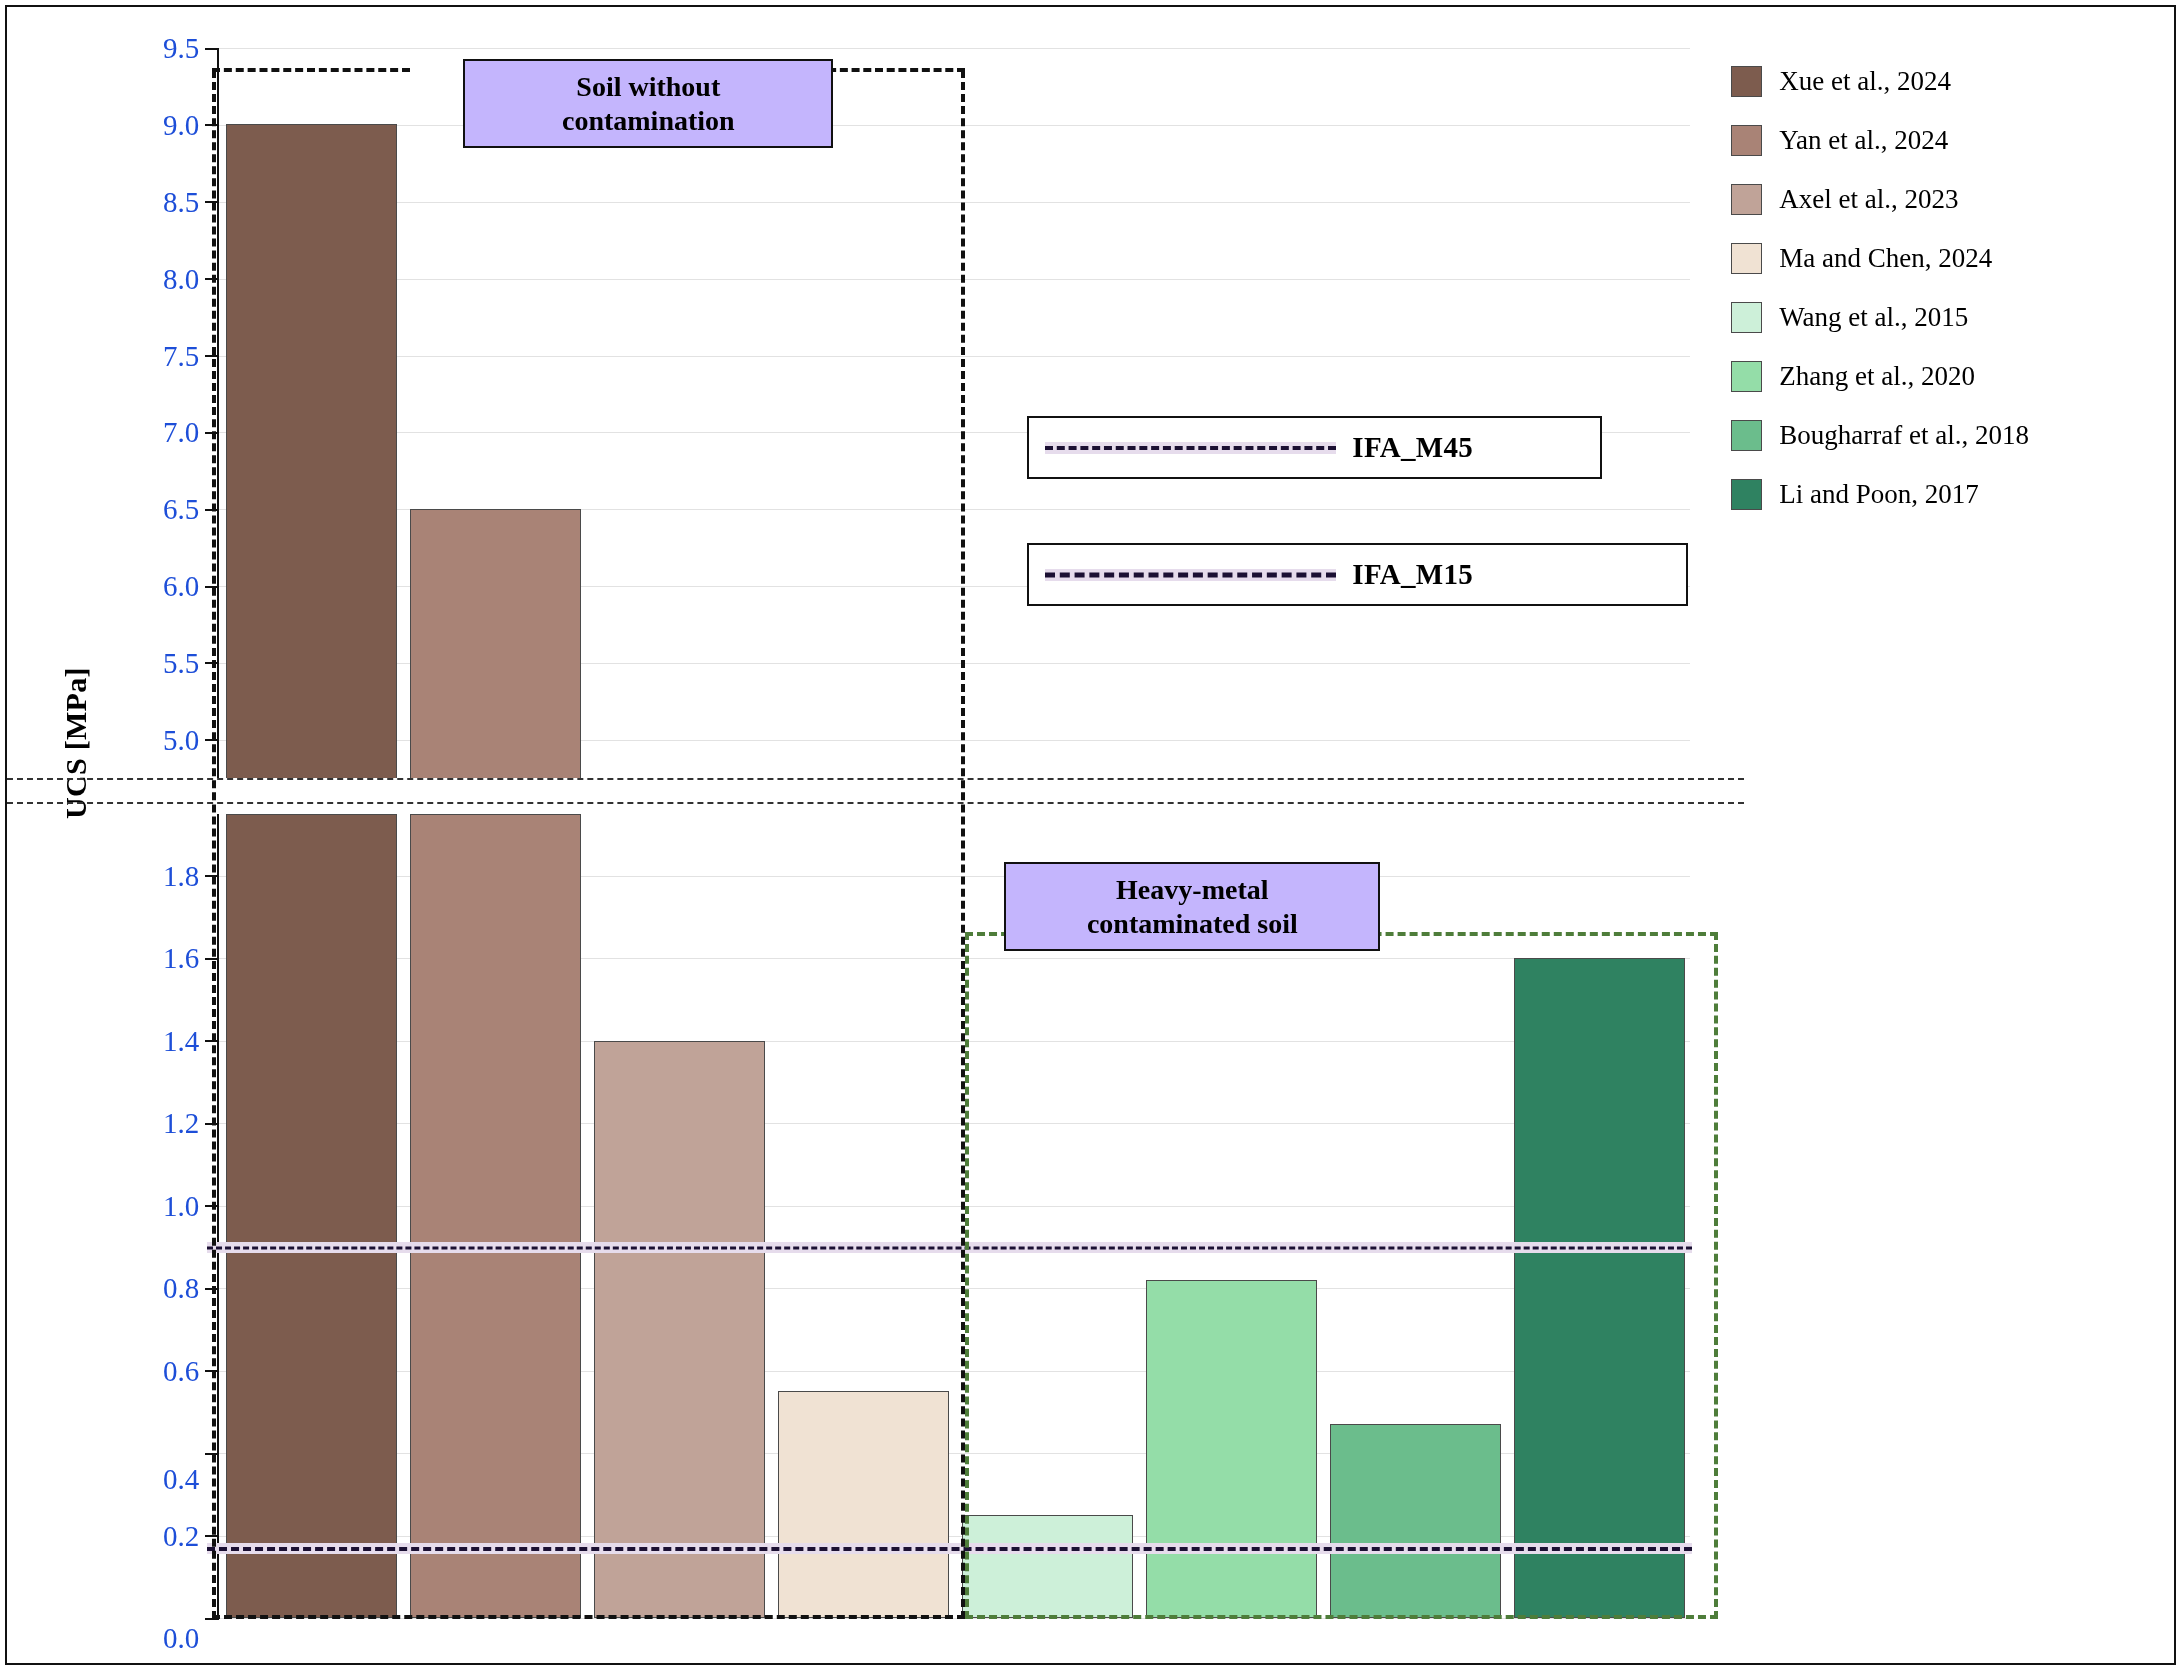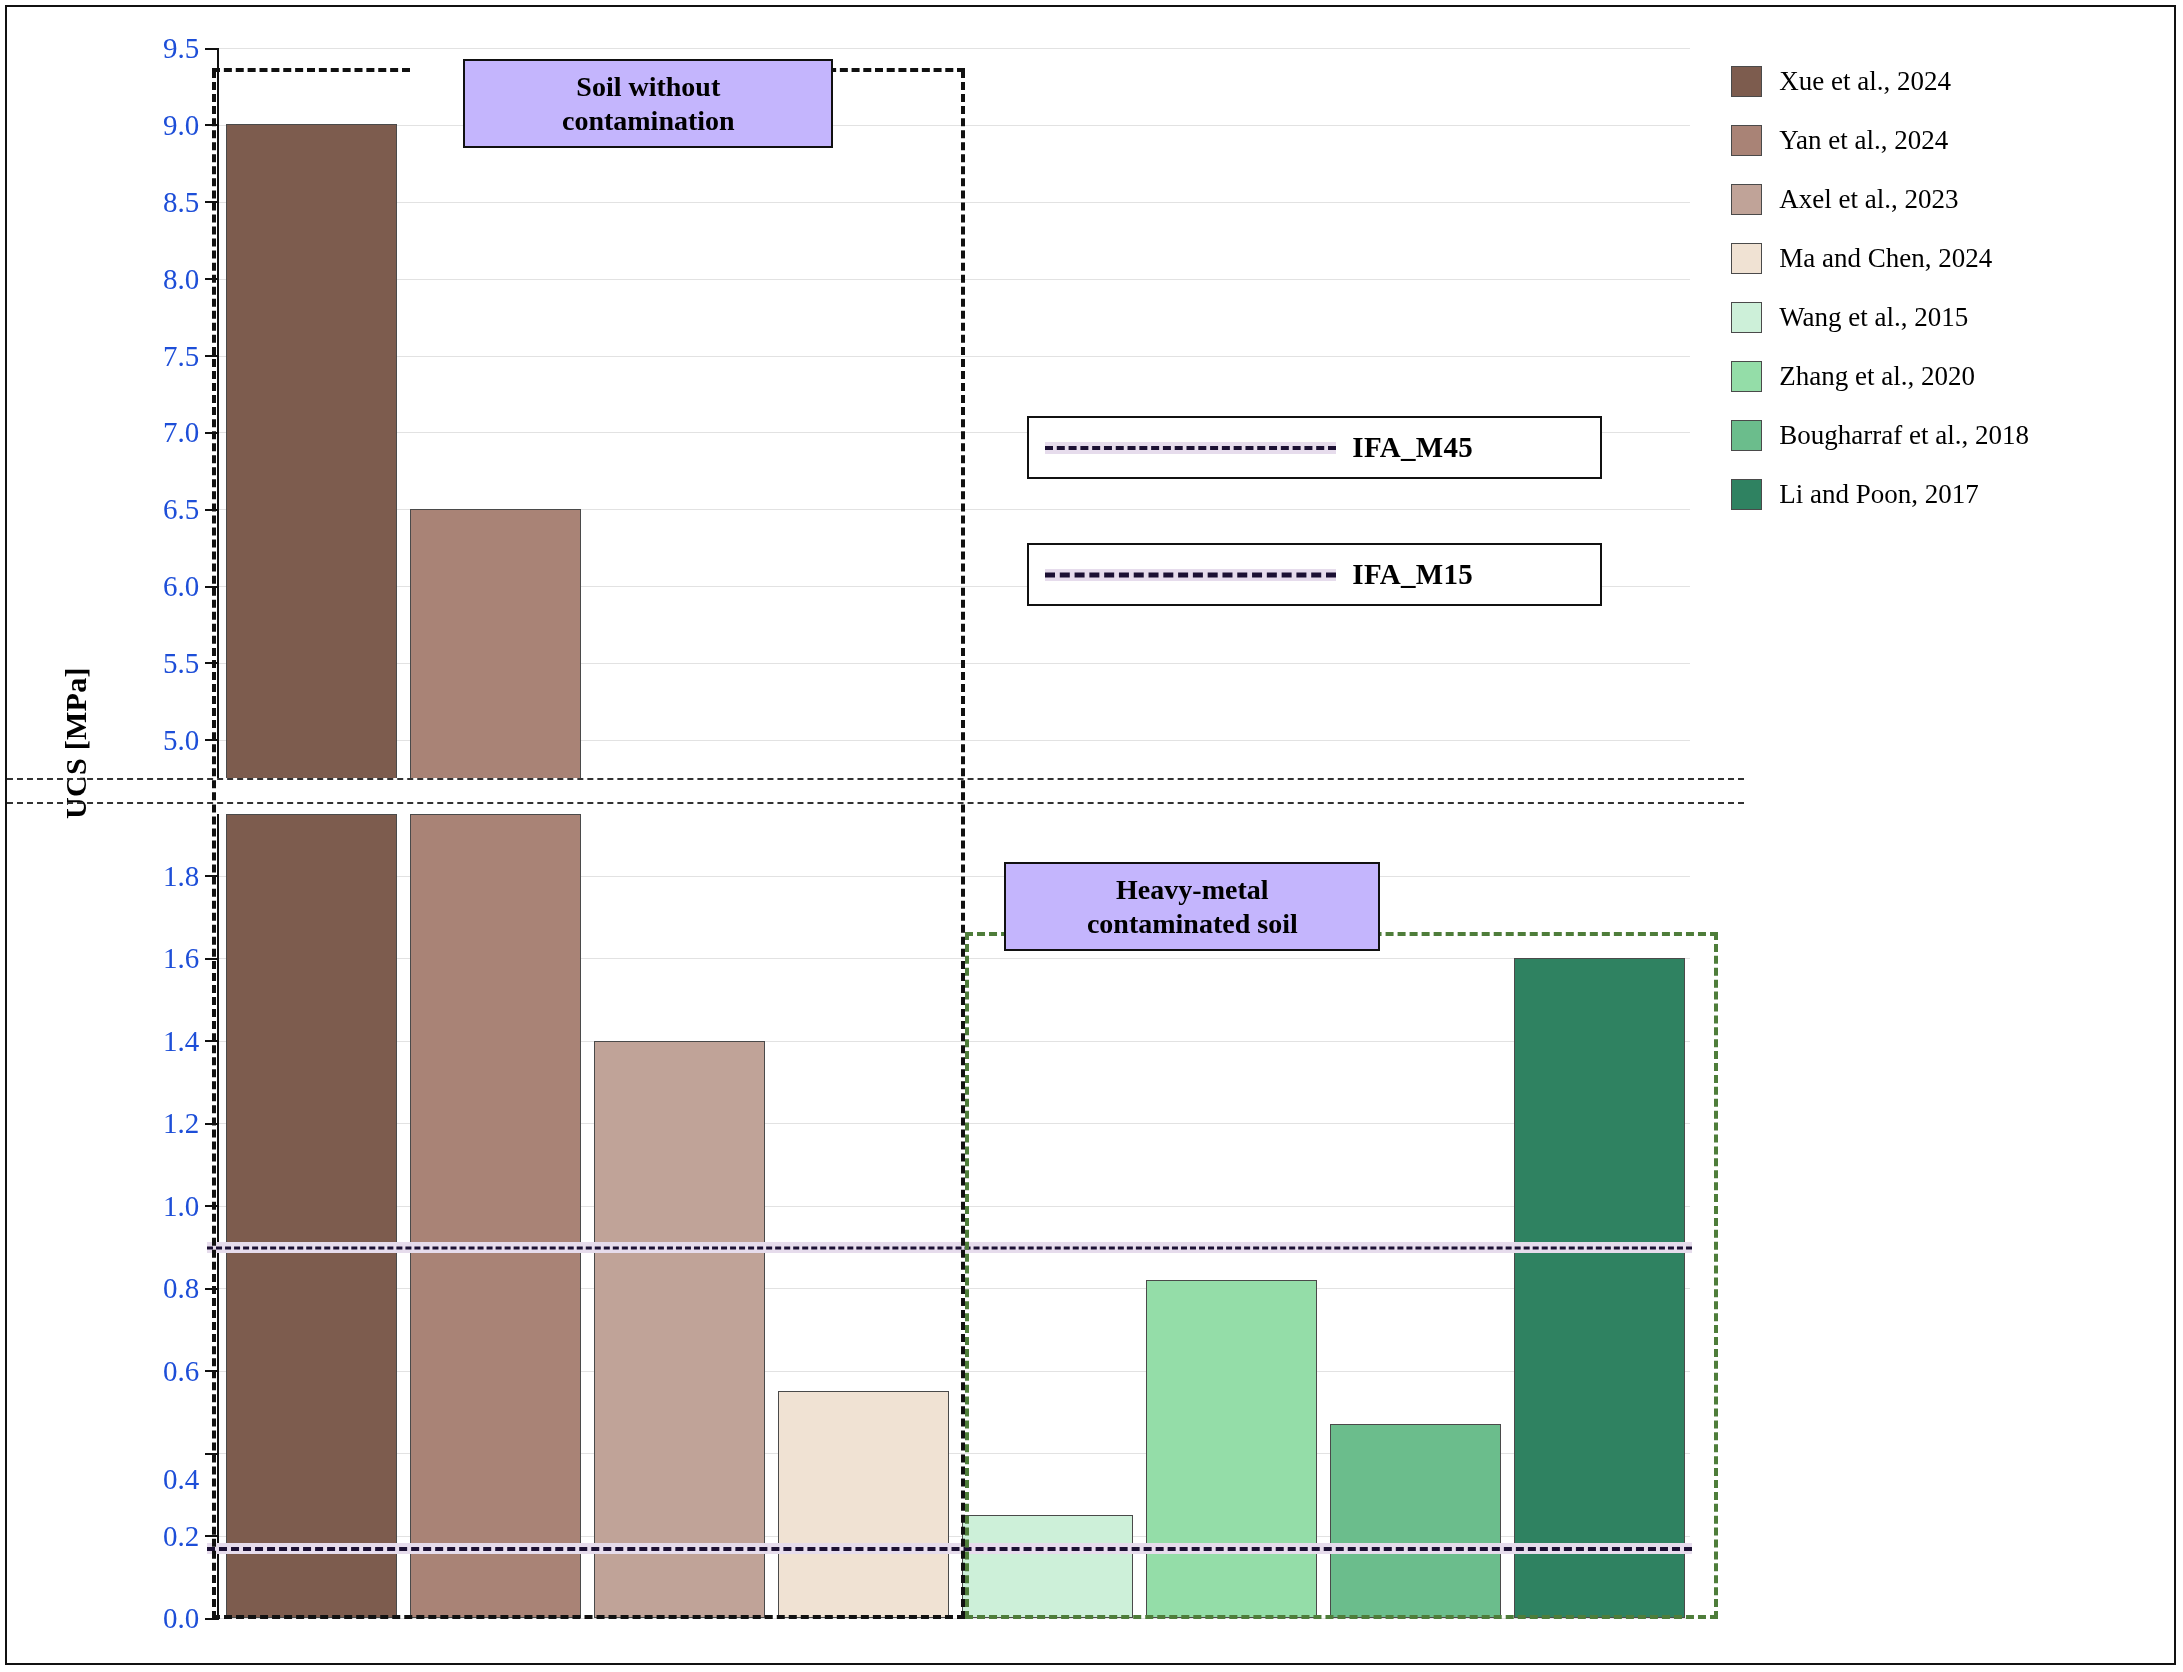--- a/index.html
+++ b/index.html
@@ -107,21 +107,21 @@
           <div class="grid-line" style="top: 557px;"></div>
           <div class="grid-line" style="top: 474px;"></div>
           <div class="grid-line" style="top: 392px;"></div>
           <div class="grid-line" style="top: 309px;"></div>
           <div class="grid-line" style="top: 227px;"></div>
           <div class="grid-line" style="top: 144px;"></div>
           <div class="grid-line" style="top: 62px;"></div>
         </div>
       <div id="ticks-bot">
           <div class="tick" style="top: 804px;"></div>
-          <div class="ticklab" style="top: 804px;">0.0</div>
+          <div class="ticklab" style="top: 824px;">0.0</div>
           <div class="tick" style="top: 721px;"></div>
           <div class="ticklab" style="top: 722px;">0.2</div>
           <div class="tick" style="top: 639px;"></div>
           <div class="ticklab" style="top: 639px; margin-top: 26px;">0.4</div>
           <div class="tick" style="top: 556px;"></div>
           <div class="ticklab" style="top: 557px;">0.6</div>
           <div class="tick" style="top: 474px;"></div>
           <div class="ticklab" style="top: 474px;">0.8</div>
           <div class="tick" style="top: 391px;"></div>
           <div class="ticklab" style="top: 392px;">1.0</div>
@@ -173,21 +173,21 @@
       <span>contaminated soil</span>
     </div>
 
     <div class="linelegend" style="left:1020px;top:409px;width:575px;height:63px;">
       <div class="swatch">
         <div class="ln" style="border-top:4px dashed #1b1033;"></div>
       </div>
       <div class="lbl">IFA_M45</div>
     </div>
 
-    <div class="linelegend" style="left:1020px;top:536px;width:575px;height:63px;">
+    <div class="linelegend" style="left:1020px;top:536px;width:661px;height:63px;">
       <div class="swatch">
         <div class="ln" style="border-top:5.3px dashed #1b1033;"></div>
       </div>
       <div class="lbl">IFA_M15</div>
     </div>
 
     <div id="refs">
       <div id="refs-list">
           <div class="refitem">
             <div class="sw" style="background: rgb(125, 92, 78);"></div>

